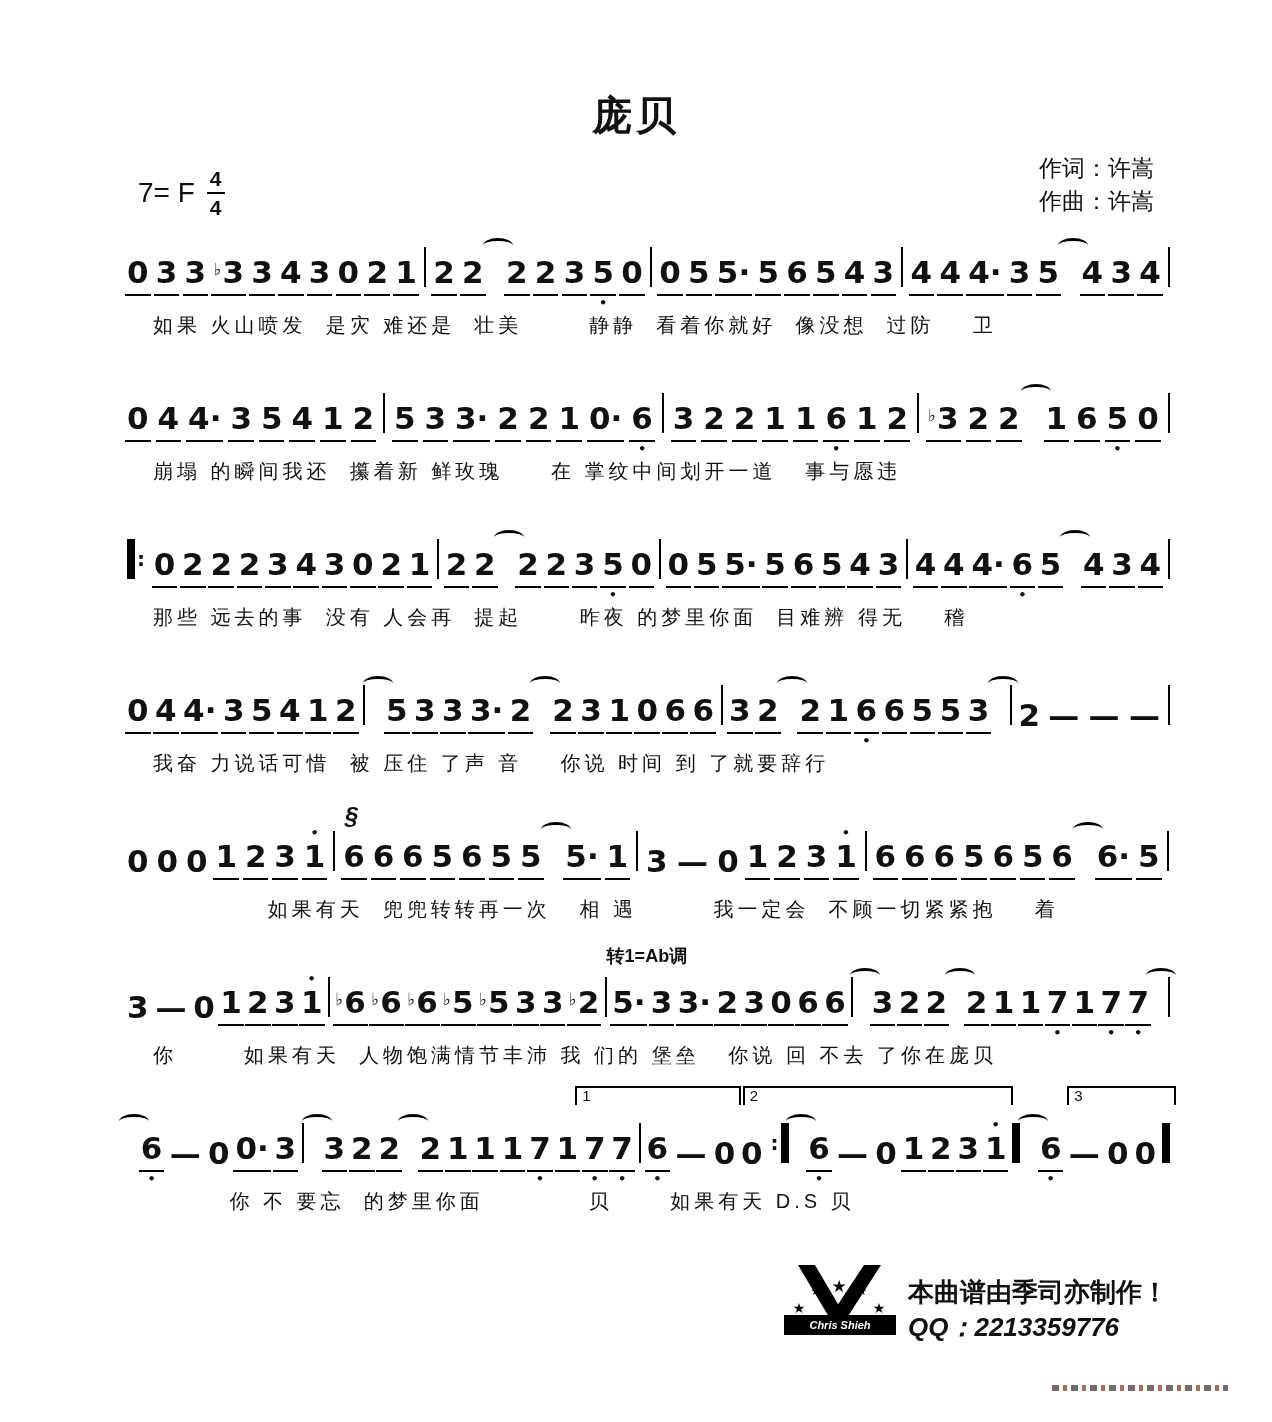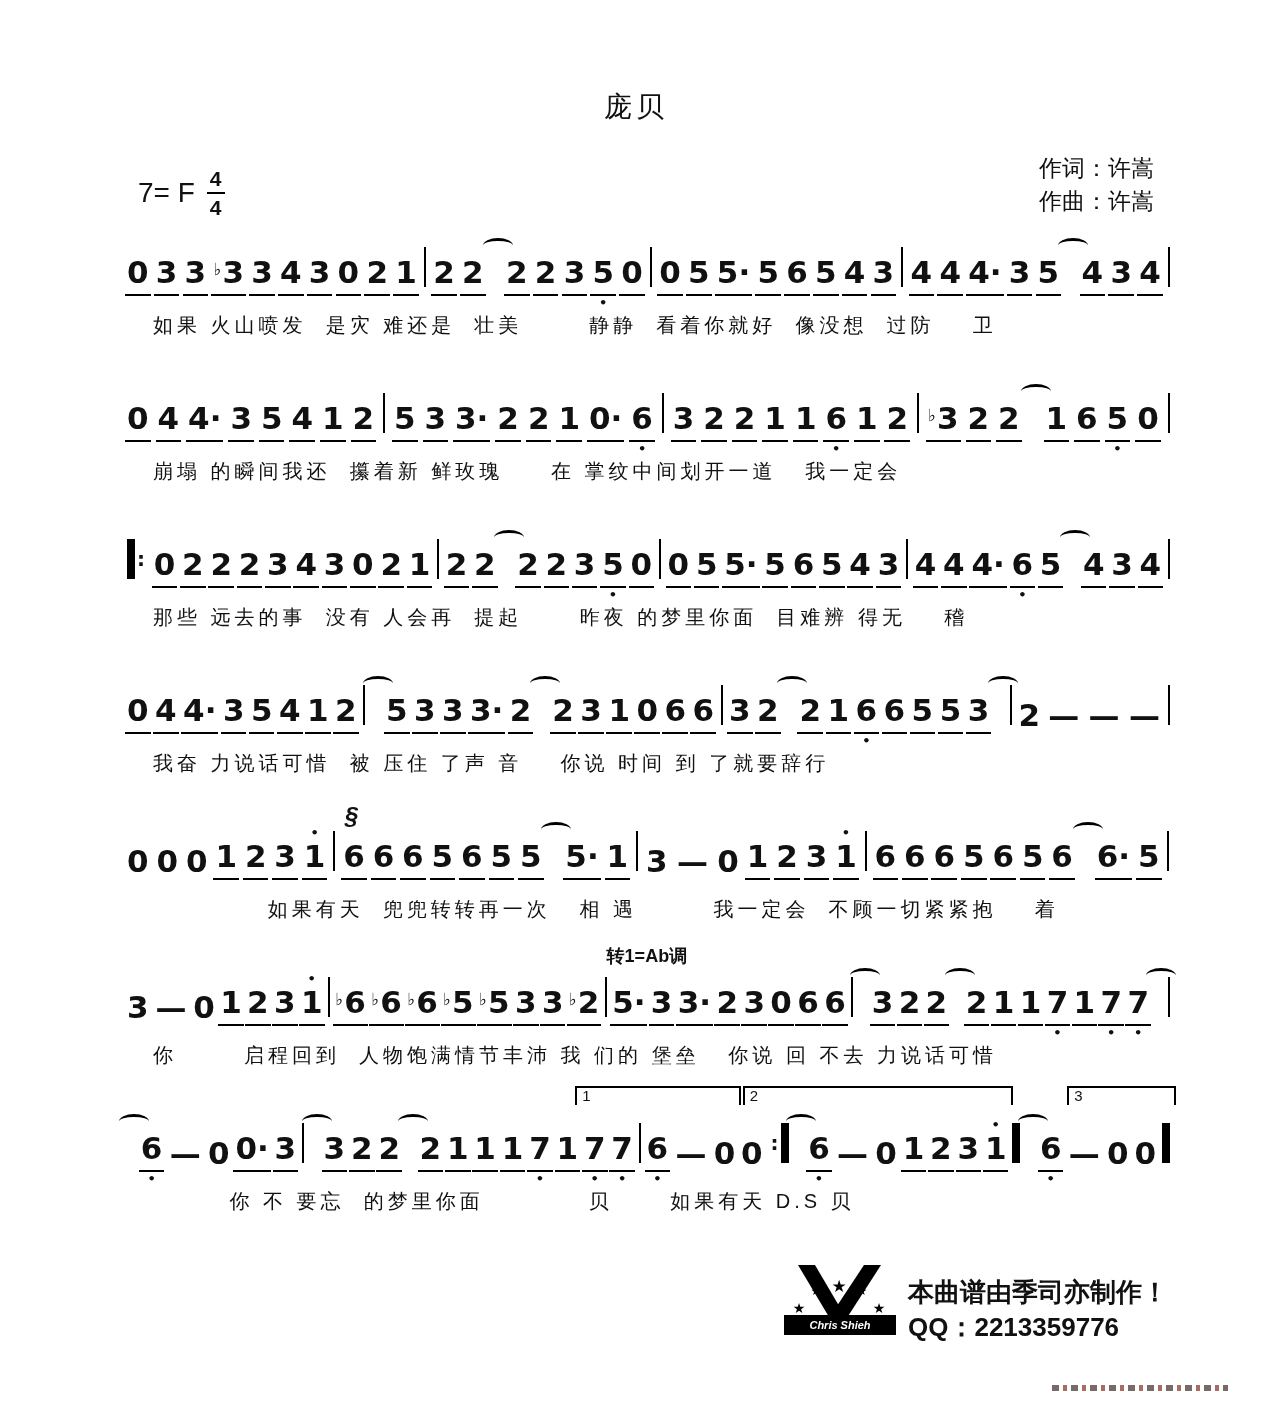--- a/index.html
+++ b/index.html
@@ -2,21 +2,21 @@
 <html><head>
 <meta charset="utf-8">
 <style>
   html,body{margin:0;padding:0;background:#888;}
   .page{
     position:relative;width:1272px;height:1422px;background:#ffffff;
     margin:0 auto;overflow:hidden;color:#111;
     font-family:"Liberation Sans","DejaVu Sans",sans-serif;
   }
   .title{position:absolute;left:0;right:0;top:88px;text-align:center;
-    font-size:28px;font-weight:normal;letter-spacing:4px;}
+    font-size:40px;font-weight:bold;letter-spacing:4px;}
   .credits{position:absolute;right:118px;top:152px;font-size:23px;line-height:1.45;text-align:right;}
   .keytime{position:absolute;left:138px;top:168px;font-size:28px;display:flex;align-items:center;}
   .frac{display:inline-block;text-align:center;line-height:1;font-weight:bold;font-size:21px;margin-left:12px;}
   .frac .fn{display:block;border-bottom:2px solid #000;padding:0 3px 3px;}
   .frac .fd{display:block;padding-top:3px;}
 
   .systems{position:absolute;left:125px;right:100px;top:238px;}
   .system{position:relative;height:146px;}
   .notes-row{display:flex;justify-content:space-between;align-items:flex-end;
     height:58px;font-family:"DejaVu Sans",sans-serif;font-size:31px;font-weight:bold;}
@@ -36,21 +36,21 @@
     padding-left:28px;overflow:hidden;}
   .sysann{position:absolute;font-size:18px;font-weight:bold;}
   .sysann.segno{font-size:24px;font-style:italic;top:-20px;}
   .sysann.keychg{top:-24px;}
   .volta{position:absolute;top:-28px;height:17px;border-top:2px solid #000;
     border-left:2px solid #000;border-right:2px solid #000;
     font-size:15px;padding:0 0 0 5px;line-height:1.1;}
 
   .footer{position:absolute;left:782px;top:1252px;display:flex;align-items:center;}
   .footer-text{margin-left:10px;font-size:26px;font-weight:bold;line-height:1.35;margin-top:23px;}
-  .footer-text .qq{font-weight:bold;}
+  .footer-text .qq{font-weight:bold;font-style:italic;}
   .wm{position:absolute;left:1052px;top:1385px;width:176px;height:6px;opacity:.75;
     background:repeating-linear-gradient(90deg,#4a3a35 0 7px,transparent 7px 11px,
       #8a3c2e 11px 15px,transparent 15px 19px);}
 </style>
 </head>
 <body>
 
 <div class="page">
 
   <div class="title">庞贝</div>
@@ -161,21 +161,21 @@
           <span class="tk n"><span>2</span></span>
           <span class="arc"></span>
           <span class="tk n"><span>1</span></span>
           <span class="tk n"><span>6</span></span>
           <span class="tk n"><span>5</span><span class="odot low">•</span></span>
           <span class="tk n"><span>0</span></span>
           <span class="barg">
             <span class="barp" style="width: 2px;"></span>
           </span>
         </div>
-        <div class="lyrics-row">崩塌 的瞬间我还  攥着新 鲜玫瑰     在 掌纹中间划开一道   我一定会</div>
+        <div class="lyrics-row">崩塌 的瞬间我还  攥着新 鲜玫瑰     在 掌纹中间划开一道   事与愿违</div>
       </div>
       <div class="system">
         <div class="notes-row">
           <span class="barg">
             <span class="barp" style="width: 6px;"></span>
             <span class="barp" style="width: 2px;"></span>
             <span class="rptdots">:</span>
           </span>
           <span class="tk n"><span>0</span></span>
           <span class="tk n"><span>2</span></span>
@@ -377,21 +377,21 @@
           <span class="tk n"><span>1</span></span>
           <span class="tk n"><span>7</span><span class="odot low">•</span></span>
           <span class="tk n"><span>1</span></span>
           <span class="tk n"><span>7</span><span class="odot low">•</span></span>
           <span class="tk n"><span>7</span><span class="odot low">•</span></span>
           <span class="arc"></span>
           <span class="barg">
             <span class="barp" style="width: 2px;"></span>
           </span>
         </div>
-        <div class="lyrics-row">你       启程回到  人物饱满情节丰沛 我 们的 堡垒   你说 回 不去 力说话可惜</div>
+        <div class="lyrics-row">你       如果有天  人物饱满情节丰沛 我 们的 堡垒   你说 回 不去 了你在庞贝</div>
       </div>
       <div class="system">
         <div class="volta" style="left: 43%; width: 15%;">1</div>
         <div class="volta" style="left: 59%; width: 25%;">2</div>
         <div class="volta" style="left: 90%; width: 9.5%;">3</div>
         <div class="notes-row">
           <span class="arc"></span>
           <span class="tk n"><span>6</span><span class="odot low">•</span></span>
           <span class="tk dash"><span>—</span></span>
           <span class="tk"><span>0</span></span>

